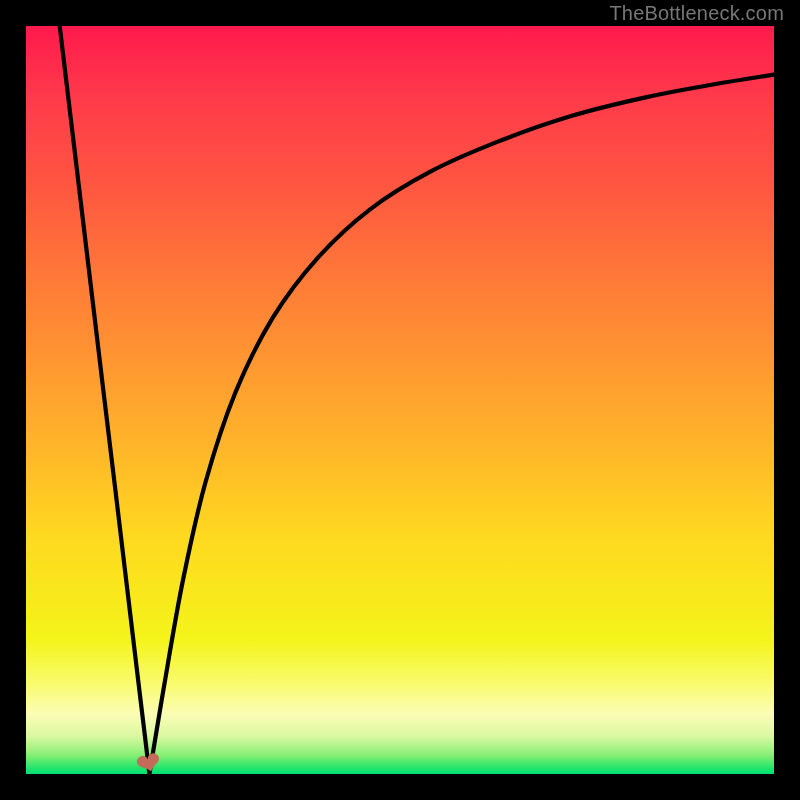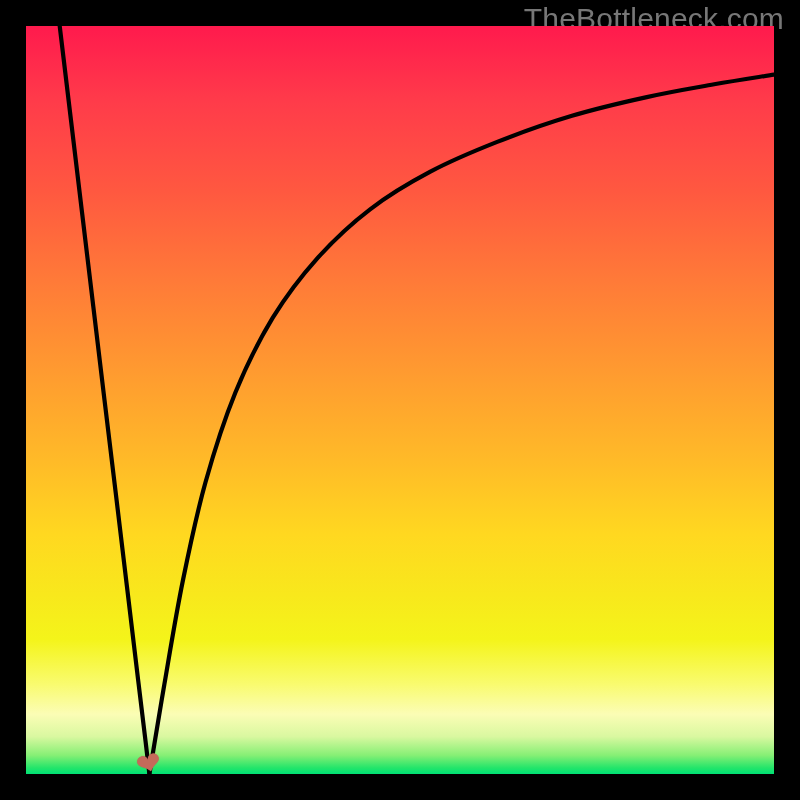--- a/index.html
+++ b/index.html
@@ -15,21 +15,21 @@
     position: relative;
     width: 800px;
     height: 800px;
     background: #000;
   }
   .attribution {
     position: absolute;
     top: 2px;
     right: 16px;
     color: #777;
-    font-size: 30px;
+    font-size: 20px;
     font-weight: 500;
     letter-spacing: 0.2px;
     user-select: none;
   }
   .plot-area {
     position: absolute;
     left: 26px;
     top: 26px;
     width: 748px;
     height: 748px;

